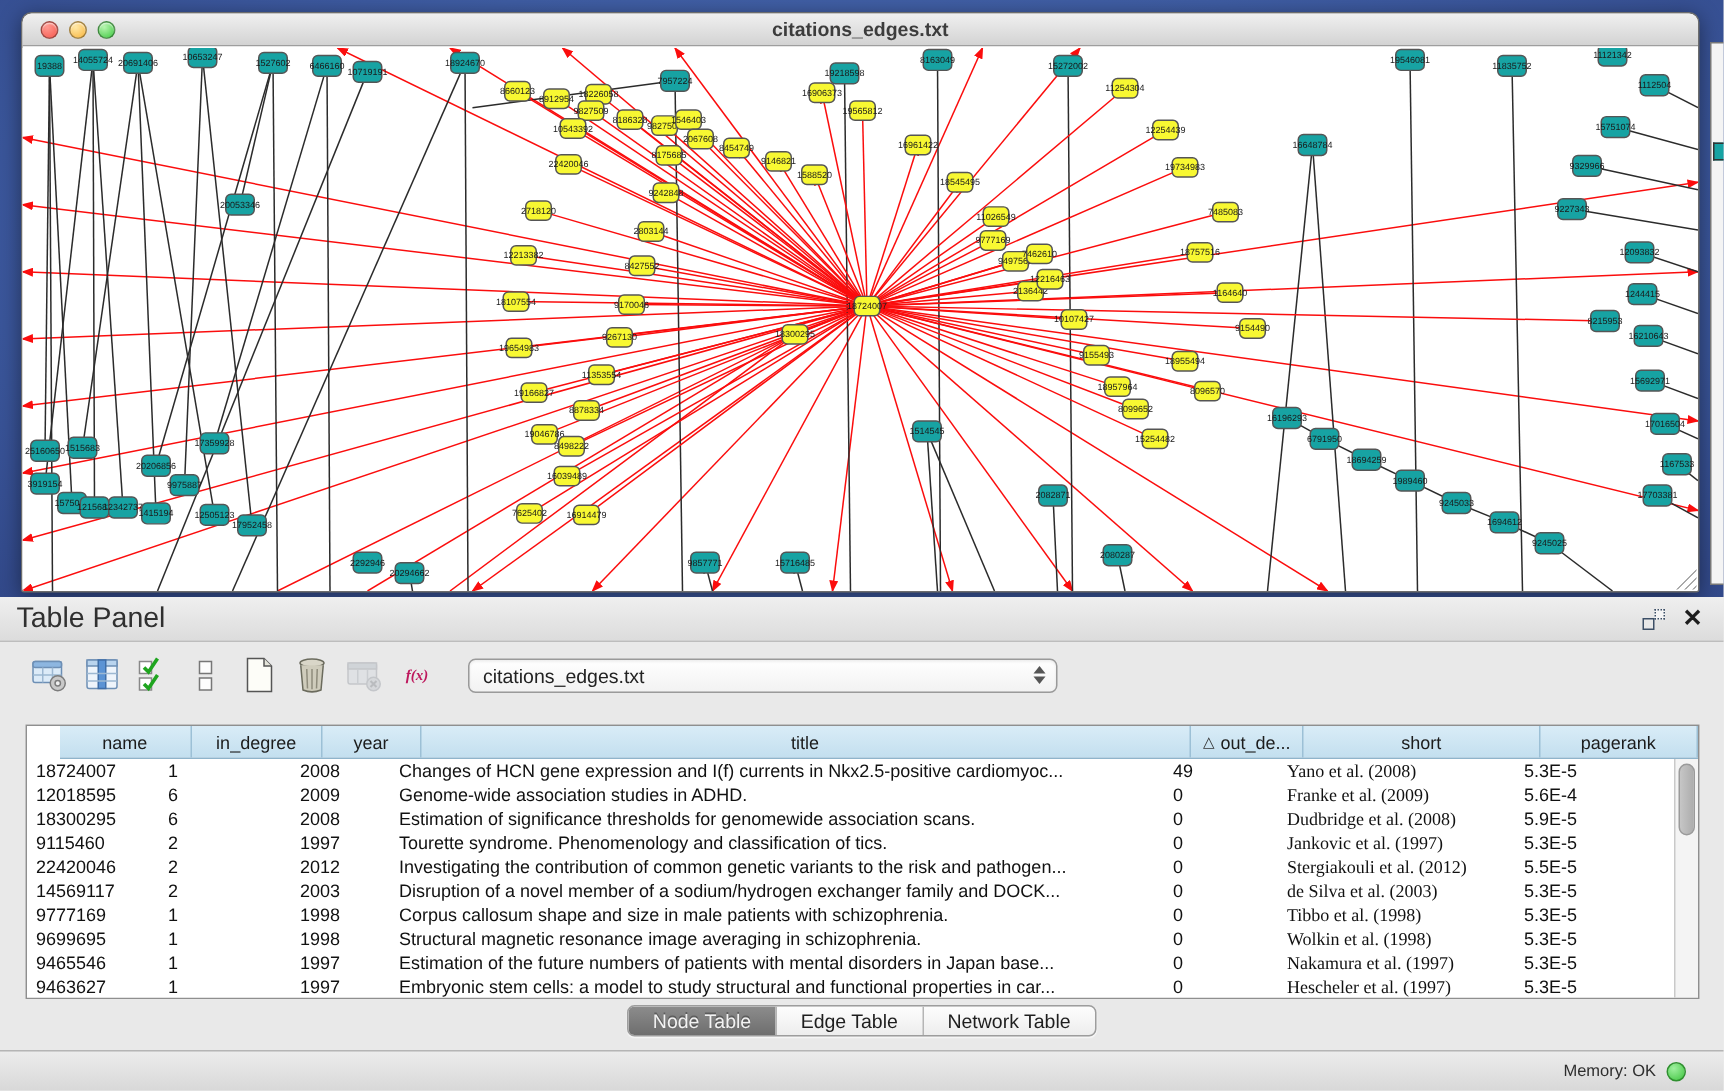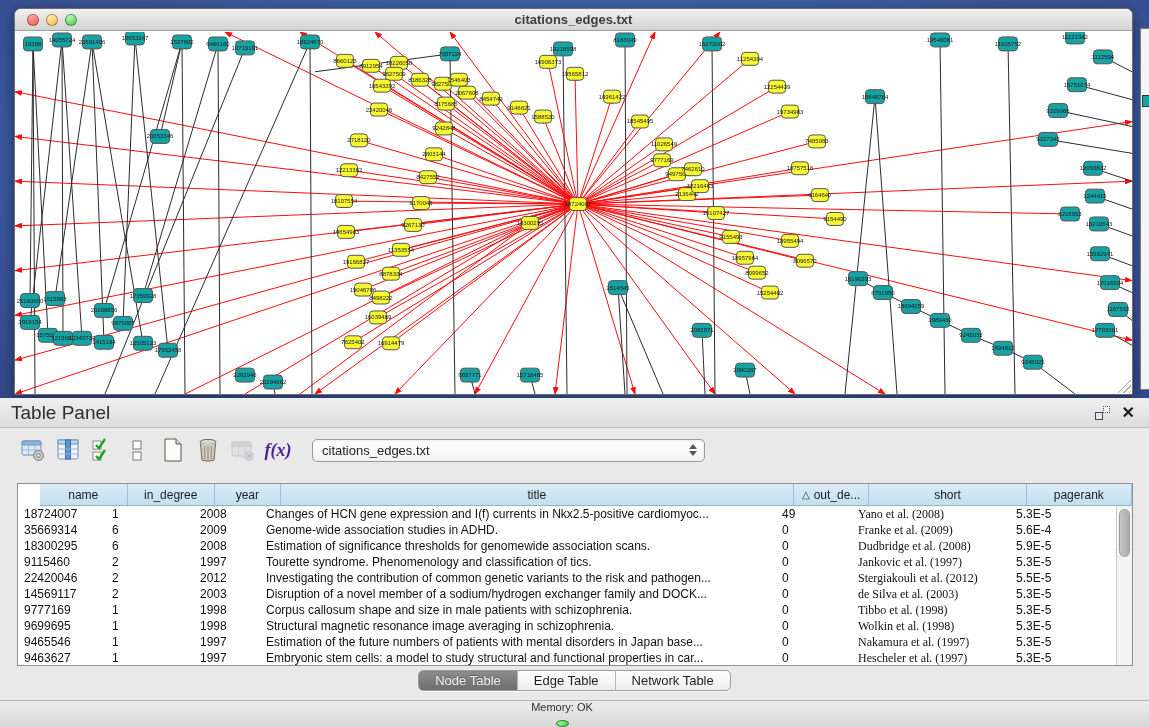--- a/index.html
+++ b/index.html
@@ -46,21 +46,21 @@
   .float-ico { width:15px; height:14px; position:relative; }
   .float-ico .sq1{position:absolute; left:0; bottom:0; width:8px; height:8px; border:1.5px solid #3c4f66; background:#e8e8e8;}
   .float-ico .sq2{position:absolute; right:0; top:0; width:7px; height:7px; border:1.5px dotted #3c4f66; background:#f5f5f5;}
   .close-ico { font-size:16px; font-weight:bold; color:#1d1d1d; line-height:14px; }
 
   .tp-toolbar { height:44px; display:flex; align-items:center; padding-left:18px; }
   .tb-icon { width:30px; height:30px; margin-right:5px; display:flex; align-items:center;
     justify-content:center; border-radius:4px; }
   .tb-icon.disabled { opacity:.38; }
   .fx { font-family:"Liberation Serif", serif; font-style:italic; font-weight:bold;
-    font-size:18px; color:#4c1d95; }
+    font-size:10px; color:#be185d; }
   .combo { margin-left:14px; width:393px; height:23px; border:1px solid #9a9a9a;
     border-radius:5px; background:linear-gradient(#ffffff,#f2f2f2);
     display:flex; align-items:center; font-size:13px; color:#222;
     box-shadow:inset 0 1px 2px rgba(0,0,0,.08); }
   .combo .val { padding-left:9px; flex:1; }
   .combo .arrows { width:18px; display:flex; flex-direction:column; align-items:center; gap:2px; padding-right:4px; }
   .combo .arrows i { width:0; height:0; border-left:4px solid transparent; border-right:4px solid transparent; }
   .combo .arrows i.up { border-bottom:5px solid #555; }
   .combo .arrows i.dn { border-top:5px solid #555; }
 
@@ -92,21 +92,21 @@
     overflow:hidden; background:linear-gradient(#fdfdfd,#ededed); box-shadow:0 1px 1px rgba(255,255,255,.7); }
   .seg .tab { font-size:13px; color:#1e1e1e; padding:0 16px; display:flex; align-items:center;
     border-right:1px solid #b5b5b5; }
   .seg .tab:last-child { border-right:none; }
   .seg .tab.sel { background:linear-gradient(#8c8c8c,#6e6e6e); color:#f3f3f3;
     text-shadow:0 -1px 0 rgba(0,0,0,.3); }
 
   
   .statusbar { position:absolute; left:0; top:700px; width:1149px; height:27px;
     background:linear-gradient(#ececec,#d8d8d8); border-top:1px solid #b5b5b5;
-    display:flex; align-items:center; justify-content:space-between; padding-right:25px; gap:7px;flex-direction:column; }
+    display:flex; align-items:center; justify-content:flex-end; padding-right:25px; gap:7px; }
   .mem-label { font-size:11px; color:#2e2e2e; }
   .mem-dot { width:13px; height:13px; border-radius:50%;
     background:radial-gradient(circle at 35% 30%, #9ff09f, #3fc43f); border:1px solid #2f8f2f; }
 </style>
 </head>
 <body>
 
 <div class="desktop">
 
   <div class="net-window">
@@ -824,21 +824,21 @@
         <div class="t-row">
           <div class="t-cell bw1">18724007</div>
           <div class="t-cell bw2">1</div>
           <div class="t-cell bw3">2008</div>
           <div class="t-cell bw4">Changes of HCN gene expression and I(f) currents in Nkx2.5-positive cardiomyoc...</div>
           <div class="t-cell bw5">49</div>
           <div class="t-cell bw6">Yano et al. (2008)</div>
           <div class="t-cell bw7">5.3E-5</div>
         </div>
         <div class="t-row">
-          <div class="t-cell bw1">35669314</div>
+          <div class="t-cell bw1">12018595</div>
           <div class="t-cell bw2">6</div>
           <div class="t-cell bw3">2009</div>
           <div class="t-cell bw4">Genome-wide association studies in ADHD.</div>
           <div class="t-cell bw5">0</div>
           <div class="t-cell bw6">Franke et al. (2009)</div>
           <div class="t-cell bw7">5.6E-4</div>
         </div>
         <div class="t-row">
           <div class="t-cell bw1">18300295</div>
           <div class="t-cell bw2">6</div>

